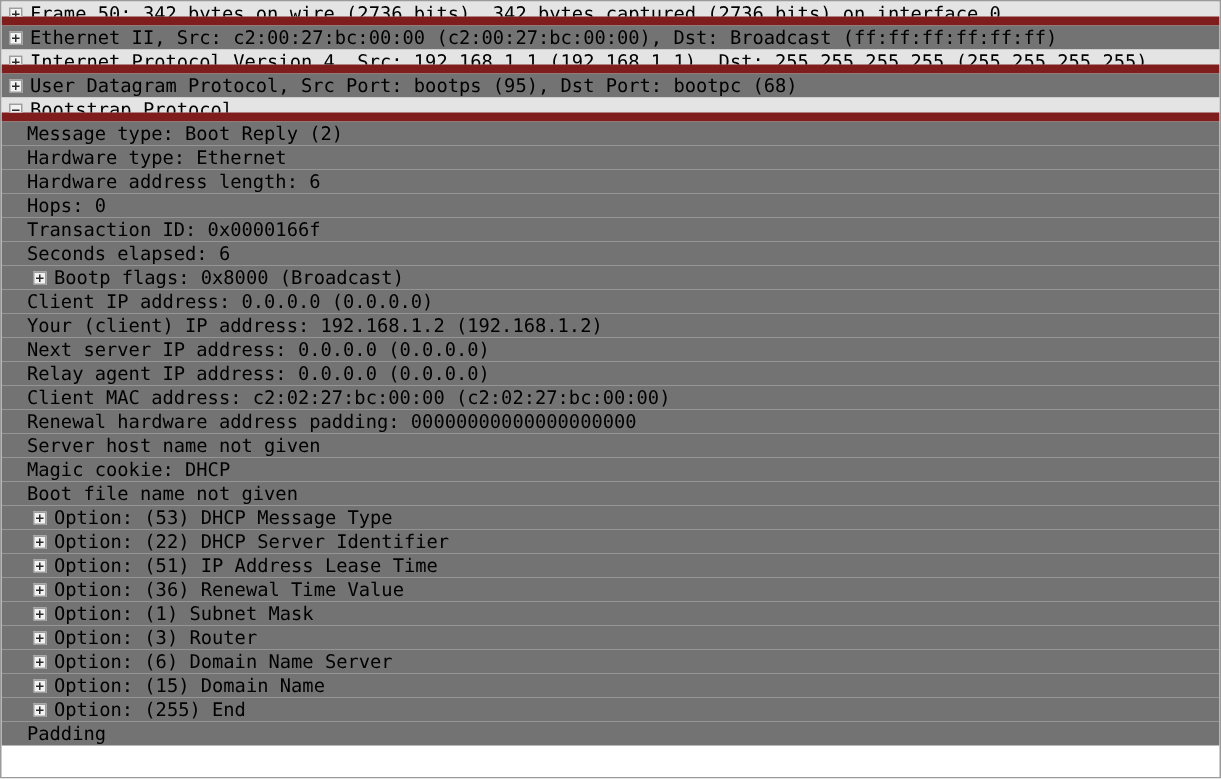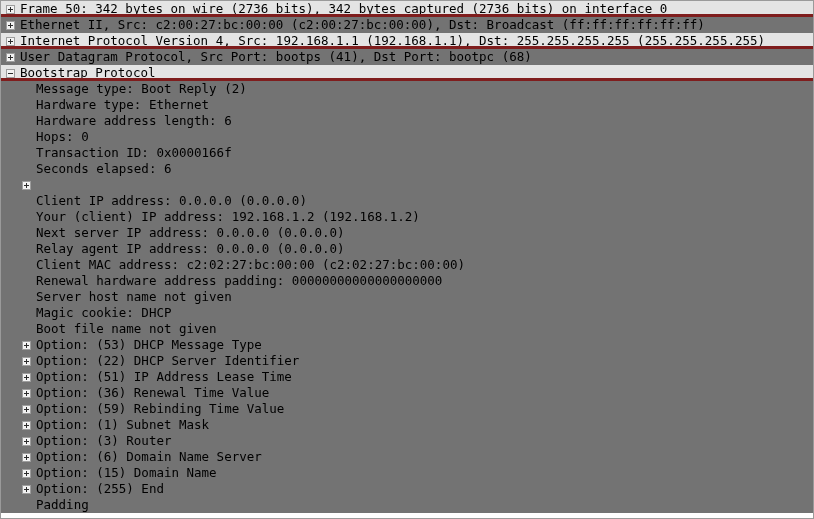--- a/index.html
+++ b/index.html
@@ -25,21 +25,21 @@
     height: 16px;
     line-height: 16px;
     white-space: pre;
     font-size: 12.5px;
     color: #000000;
     box-sizing: border-box;
     overflow: hidden;
   }
   .row.stripe {
     background: #e4e4e4;
-    border-bottom: 3px solid #7f1d1d;
+    border-bottom: 6px solid #7f1d1d;
   }
   .row.plain {
     background: #737373;
   }
   .expander {
     position: absolute;
     top: 4px;
     width: 9px;
     height: 9px;
     box-sizing: border-box;
@@ -66,51 +66,50 @@
   }
   .label {
     position: absolute;
     top: 0;
   }
   
   .lvl0 > .expander { left: 5px; }
   .lvl0 > .label    { left: 19px; }
   .lvl1 > .expander { left: 21px; }
   .lvl1 > .label    { left: 35px; }
-  .lvl1.noexp > .label { left: 35px; }
+  .lvl1.noexp > .label { left: 17px; }
 </style>
 </head>
 <body>
 
 <div id="pane">
     <div class="row lvl0 stripe"><span class="expander plus"></span><span class="label">Frame 50: 342 bytes on wire (2736 bits), 342 bytes captured (2736 bits) on interface 0</span></div>
     <div class="row lvl0 plain"><span class="expander plus"></span><span class="label">Ethernet II, Src: c2:00:27:bc:00:00 (c2:00:27:bc:00:00), Dst: Broadcast (ff:ff:ff:ff:ff:ff)</span></div>
     <div class="row lvl0 stripe"><span class="expander plus"></span><span class="label">Internet Protocol Version 4, Src: 192.168.1.1 (192.168.1.1), Dst: 255.255.255.255 (255.255.255.255)</span></div>
-    <div class="row lvl0 plain"><span class="expander plus"></span><span class="label">User Datagram Protocol, Src Port: bootps (41), Dst Port: bootpc (68)</span></div>
+    <div class="row lvl0 plain"><span class="expander plus"></span><span class="label">User Datagram Protocol, Src Port: bootps (95), Dst Port: bootpc (68)</span></div>
     <div class="row lvl0 stripe"><span class="expander minus"></span><span class="label">Bootstrap Protocol</span></div>
     <div class="row lvl1 plain noexp"><span class="label">Message type: Boot Reply (2)</span></div>
     <div class="row lvl1 plain noexp"><span class="label">Hardware type: Ethernet</span></div>
     <div class="row lvl1 plain noexp"><span class="label">Hardware address length: 6</span></div>
     <div class="row lvl1 plain noexp"><span class="label">Hops: 0</span></div>
     <div class="row lvl1 plain noexp"><span class="label">Transaction ID: 0x0000166f</span></div>
     <div class="row lvl1 plain noexp"><span class="label">Seconds elapsed: 6</span></div>
-    <div class="row lvl1 plain"><span class="expander plus"></span></div>
+    <div class="row lvl1 plain"><span class="expander plus"></span><span class="label">Bootp flags: 0x8000 (Broadcast)</span></div>
     <div class="row lvl1 plain noexp"><span class="label">Client IP address: 0.0.0.0 (0.0.0.0)</span></div>
     <div class="row lvl1 plain noexp"><span class="label">Your (client) IP address: 192.168.1.2 (192.168.1.2)</span></div>
     <div class="row lvl1 plain noexp"><span class="label">Next server IP address: 0.0.0.0 (0.0.0.0)</span></div>
     <div class="row lvl1 plain noexp"><span class="label">Relay agent IP address: 0.0.0.0 (0.0.0.0)</span></div>
     <div class="row lvl1 plain noexp"><span class="label">Client MAC address: c2:02:27:bc:00:00 (c2:02:27:bc:00:00)</span></div>
     <div class="row lvl1 plain noexp"><span class="label">Renewal hardware address padding: 00000000000000000000</span></div>
     <div class="row lvl1 plain noexp"><span class="label">Server host name not given</span></div>
     <div class="row lvl1 plain noexp"><span class="label">Magic cookie: DHCP</span></div>
     <div class="row lvl1 plain noexp"><span class="label">Boot file name not given</span></div>
     <div class="row lvl1 plain"><span class="expander plus"></span><span class="label">Option: (53) DHCP Message Type</span></div>
     <div class="row lvl1 plain"><span class="expander plus"></span><span class="label">Option: (22) DHCP Server Identifier</span></div>
     <div class="row lvl1 plain"><span class="expander plus"></span><span class="label">Option: (51) IP Address Lease Time</span></div>
     <div class="row lvl1 plain"><span class="expander plus"></span><span class="label">Option: (36) Renewal Time Value</span></div>
-    <div class="row lvl1 plain"><span class="expander plus"></span><span class="label">Option: (59) Rebinding Time Value</span></div>
     <div class="row lvl1 plain"><span class="expander plus"></span><span class="label">Option: (1) Subnet Mask</span></div>
     <div class="row lvl1 plain"><span class="expander plus"></span><span class="label">Option: (3) Router</span></div>
     <div class="row lvl1 plain"><span class="expander plus"></span><span class="label">Option: (6) Domain Name Server</span></div>
     <div class="row lvl1 plain"><span class="expander plus"></span><span class="label">Option: (15) Domain Name</span></div>
     <div class="row lvl1 plain"><span class="expander plus"></span><span class="label">Option: (255) End</span></div>
     <div class="row lvl1 plain noexp"><span class="label">Padding</span></div>
   </div>
 
 </body></html>

